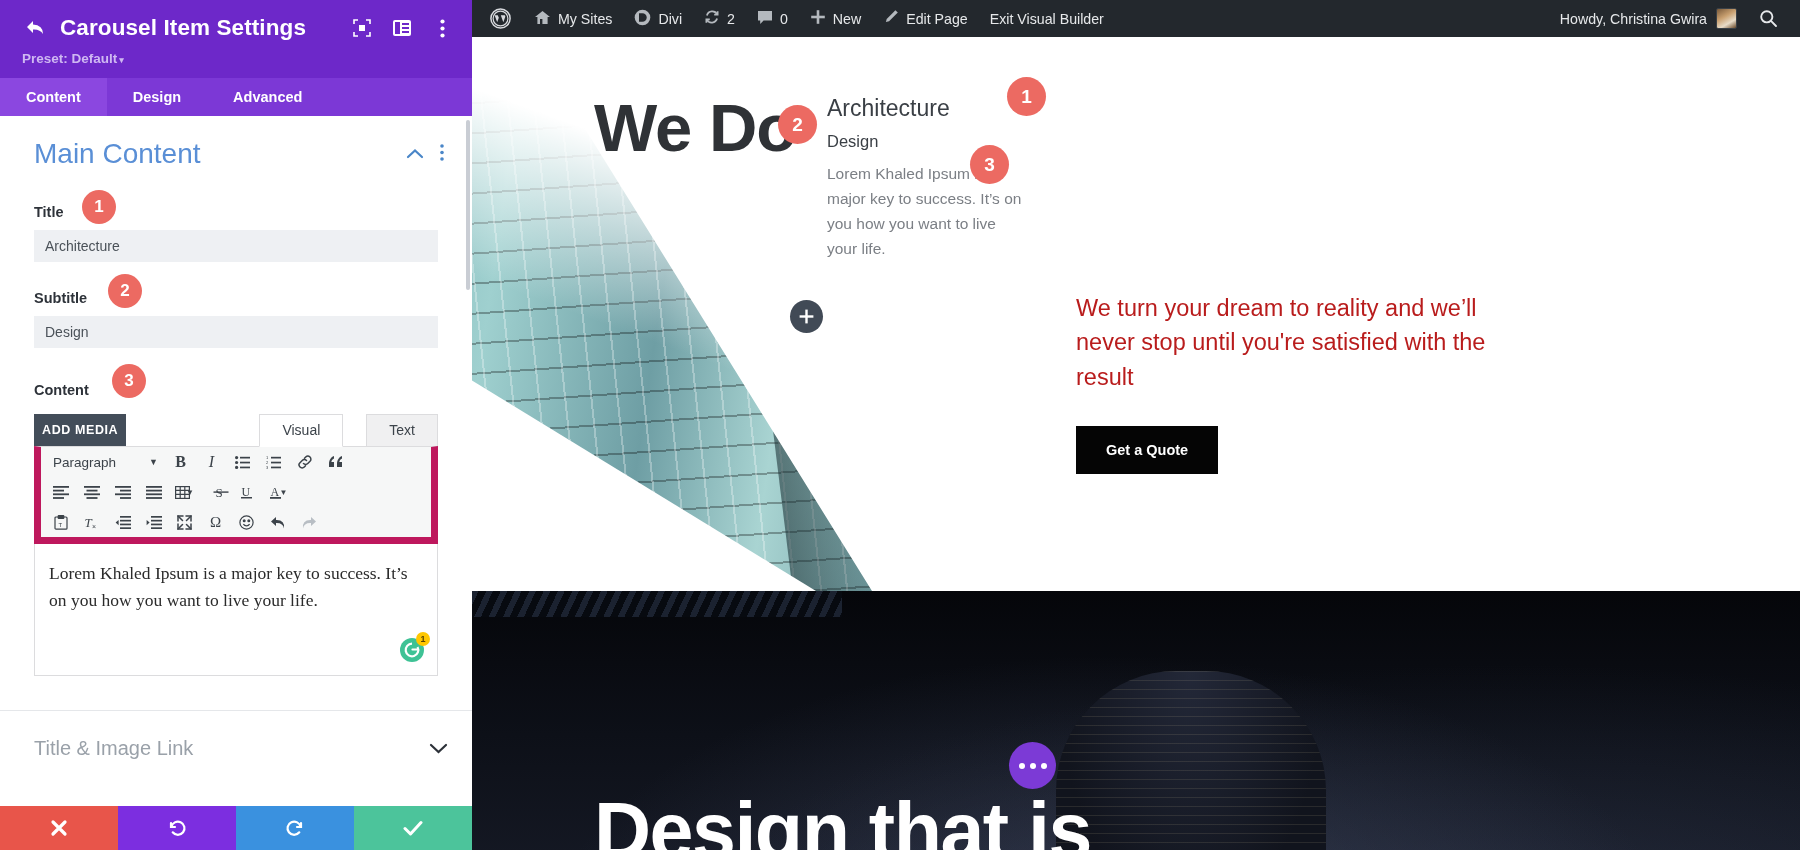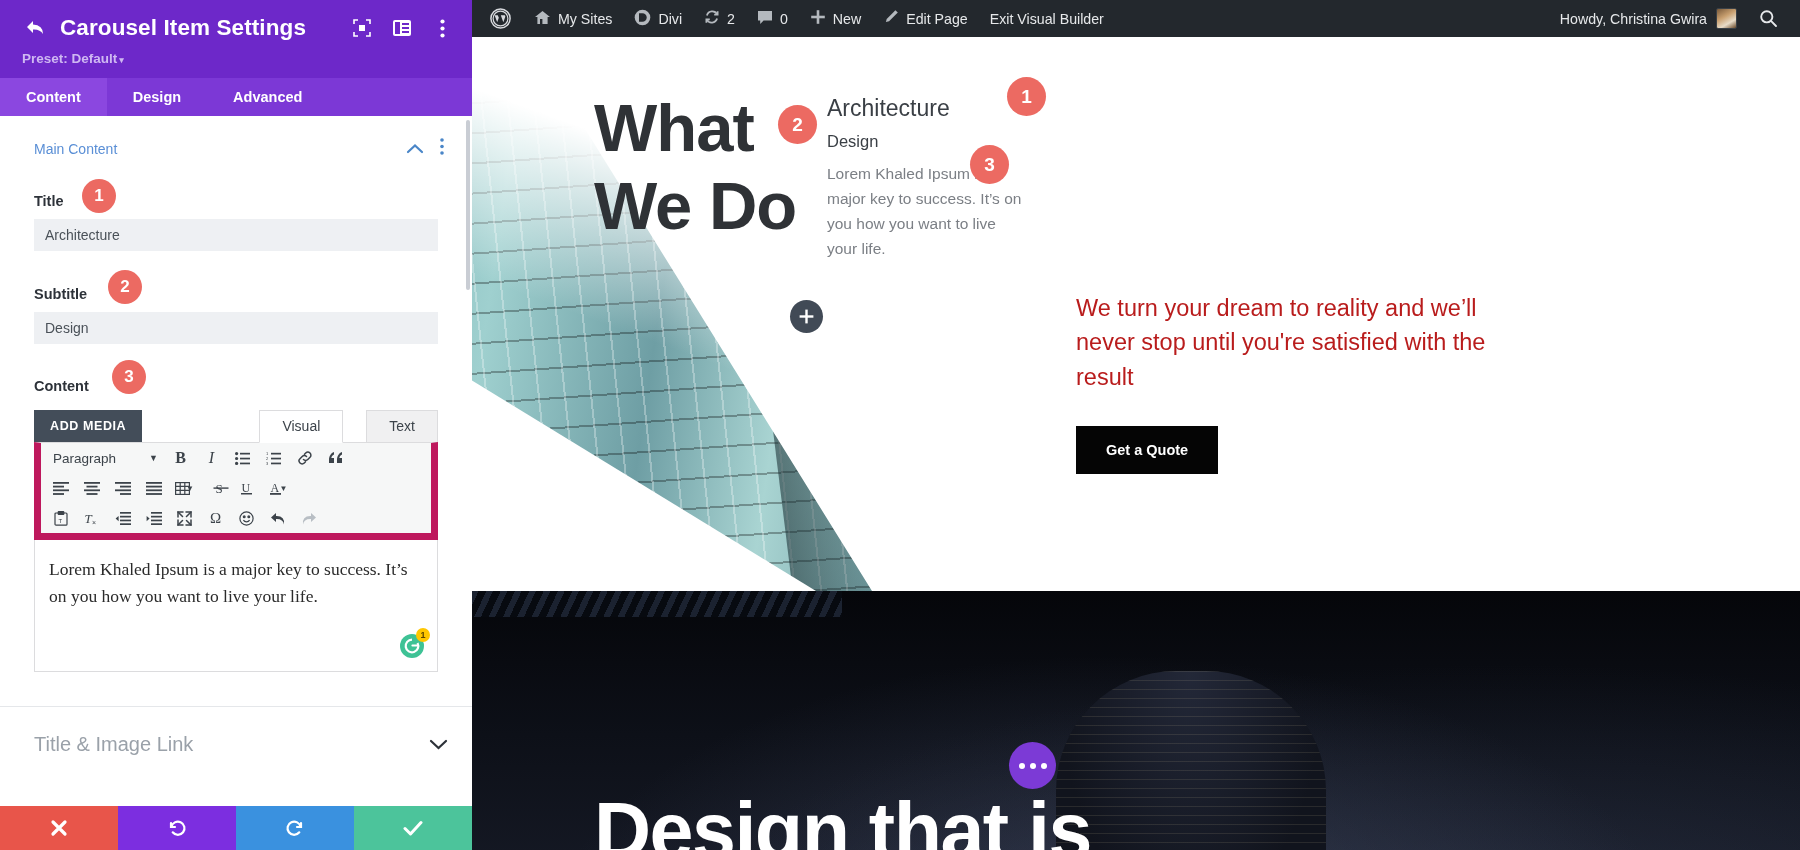--- a/index.html
+++ b/index.html
@@ -59,21 +59,21 @@
   }
   .scroll-track {
     position: absolute; right: 2px; top: 4px; width: 4px; height: 170px;
     background: #c9cdd4; border-radius: 2px;
   }
 
   .section-head {
     display: flex; align-items: center;
     padding: 22px 20px 10px 34px;
   }
-  .section-title { color: #5a8fd6; font-size: 14px; }
+  .section-title { color: #5a8fd6; font-size: 28px; }
   .sh-icons { margin-left: auto; display: flex; align-items: center; gap: 16px; padding-right: 8px;}
 
   .field { padding: 0 34px; margin-top: 16px; }
   .field-label-row { display: flex; align-items: flex-end; position: relative; height: 24px; }
   .field-label { font-size: 14.5px; color: #2d3239; font-weight: bold; }
   .badge {
     width: 34px; height: 34px; border-radius: 50%;
     background: #ec6a62; color: #fff;
     font-size: 17px; font-weight: bold;
     display: flex; align-items: center; justify-content: center;
@@ -88,21 +88,21 @@
     font-family: "Liberation Sans", sans-serif;
     display: flex; align-items: center;
   }
 
   
   .editor-wrap { padding: 0 34px; margin-top: 12px; }
   .editor-topline { display: flex; align-items: flex-end; height: 36px; }
   .add-media {
     background: #434d59; color: #fff;
     font-size: 12.5px; font-weight: bold; letter-spacing: .6px;
-    padding: 9px 16px; border: none; cursor: pointer;
+    padding: 9px 8px; border: none; cursor: pointer;
     font-family: "Liberation Sans", sans-serif;
   }
   .editor-tabs { margin-left: auto; display: flex; align-items: flex-end; gap: 24px; }
   .ed-tab {
     font-size: 14px; color: #3c434a;
     padding: 7px 22px 8px;
     background: #f0f0f1; border: 1px solid #dcdcde; border-bottom: none;
     margin-left: -1px;
   }
   .ed-tab.active { background: #fff; border-bottom: 1px solid #fff; position: relative; top: 1px; }
@@ -355,21 +355,21 @@
       </div>
 
       <div class="field">
         <div class="field-label-row">
           <span class="field-label">Title</span>
           <span class="badge" style="left:48px; top:-6px;">1</span>
         </div>
         <div class="text-input">Architecture</div>
       </div>
 
-      <div class="field" style="margin-top:27px;">
+      <div class="field" style="margin-top:20px;">
         <div class="field-label-row">
           <span class="field-label">Subtitle</span>
           <span class="badge" style="left:74px; top:-8px;">2</span>
         </div>
         <div class="text-input">Design</div>
       </div>
 
       <div class="field" style="margin-top:26px; padding-bottom:0;">
         <div class="field-label-row">
           <span class="field-label">Content</span>
@@ -689,21 +689,20 @@
       <div class="hero">
         <div class="bldg">
           <div class="face"></div>
           <div class="shadowedge"></div>
           <div class="clipmask"></div>
           <div class="clipmask2"></div>
           <div class="sky"></div>
         </div>
 
         <div class="hero-h1">
-          <div>What</div>
           <div>We Do</div>
         </div>
 
         <div class="carousel-item">
           <div class="ci-title">Architecture</div>
           <div class="ci-sub">Design</div>
           <div class="ci-body">Lorem Khaled Ipsum is a major key to success. It’s on you how you want to live your life.</div>
         </div>
 
         <span class="pbadge" style="left:535px; top:40px;">1</span>

